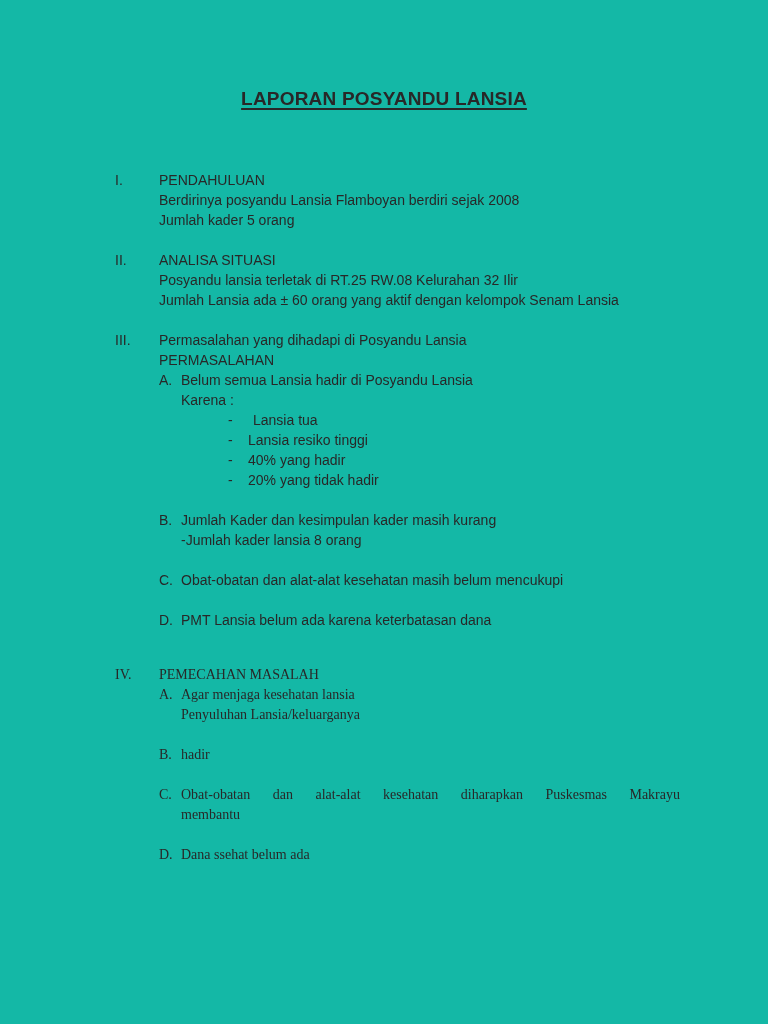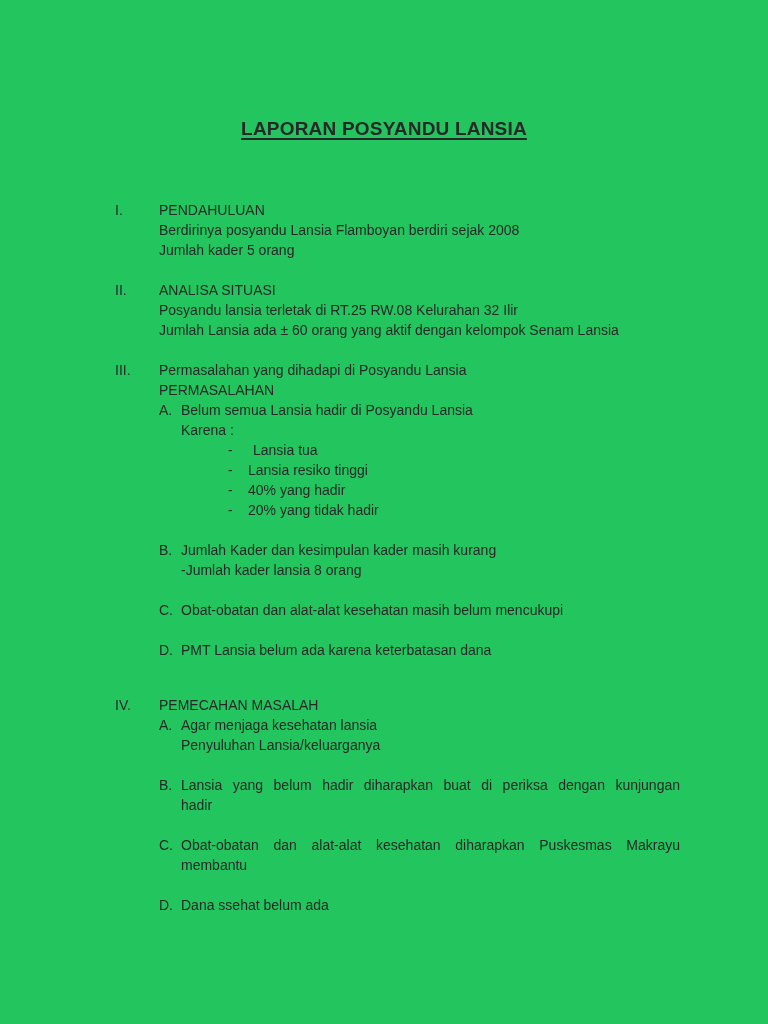--- a/index.html
+++ b/index.html
@@ -1,25 +1,25 @@
 <!DOCTYPE html>
 <html><head>
 <meta charset="utf-8">
 <style>
   * { box-sizing: border-box; }
   html, body { margin: 0; padding: 0; background: #ffffff; }
   .page {
     width: 768px;
     height: 1024px;
-    background: #22c55e;
+    background: #14b8a6;
     color: #282828;
     font-family: "Liberation Sans", "DejaVu Sans", sans-serif;
     font-size: 14px;
     line-height: 20px;
-    padding-top: 116px;
+    padding-top: 86px;
     overflow: hidden;
     position: relative;
   }
   .title {
     text-align: center;
     font-size: 19px;
     line-height: 26px;
     font-weight: bold;
     letter-spacing: 0.2px;
   }
@@ -28,21 +28,21 @@
     text-decoration-thickness: 2px;
     text-underline-offset: 3px;
   }
   .doc {
     margin-top: 58px;
     padding-left: 115px;
     padding-right: 88px;
   }
   .sec { display: flex; margin-bottom: 20px; }
   .sec.gap-xl { margin-bottom: 35px; }
-  .sec:last-child { margin-bottom: 0; }
+  .sec:last-child { margin-bottom: 0; font-family: Liberation Serif, serif; }
   .numeral { width: 44px; flex: none; }
   .content { flex: 1; min-width: 0; }
   .line { min-height: 20px; }
   .item { display: flex; }
   .item + .item { margin-top: 20px; }
   .item-label { width: 22px; flex: none; }
   .item-body { flex: 1; min-width: 0; }
   .bullets { padding-left: 47px; }
   .bullet { display: flex; }
   .bullet-marker { width: 20px; flex: none; }
@@ -150,21 +150,20 @@
             <div class="item-label line">A.</div>
             <div class="item-body">
               <div class="line">Agar menjaga kesehatan lansia</div>
               <div class="line">Penyuluhan Lansia/keluarganya</div>
             </div>
           </div>
 
           <div class="item">
             <div class="item-label line">B.</div>
             <div class="item-body">
-              <div class="line jline">Lansia yang belum hadir diharapkan buat di periksa dengan kunjungan</div>
               <div class="line">hadir</div>
             </div>
           </div>
 
           <div class="item">
             <div class="item-label line">C.</div>
             <div class="item-body">
               <div class="line jline">Obat-obatan dan alat-alat kesehatan diharapkan Puskesmas Makrayu</div>
               <div class="line">membantu</div>
             </div>

